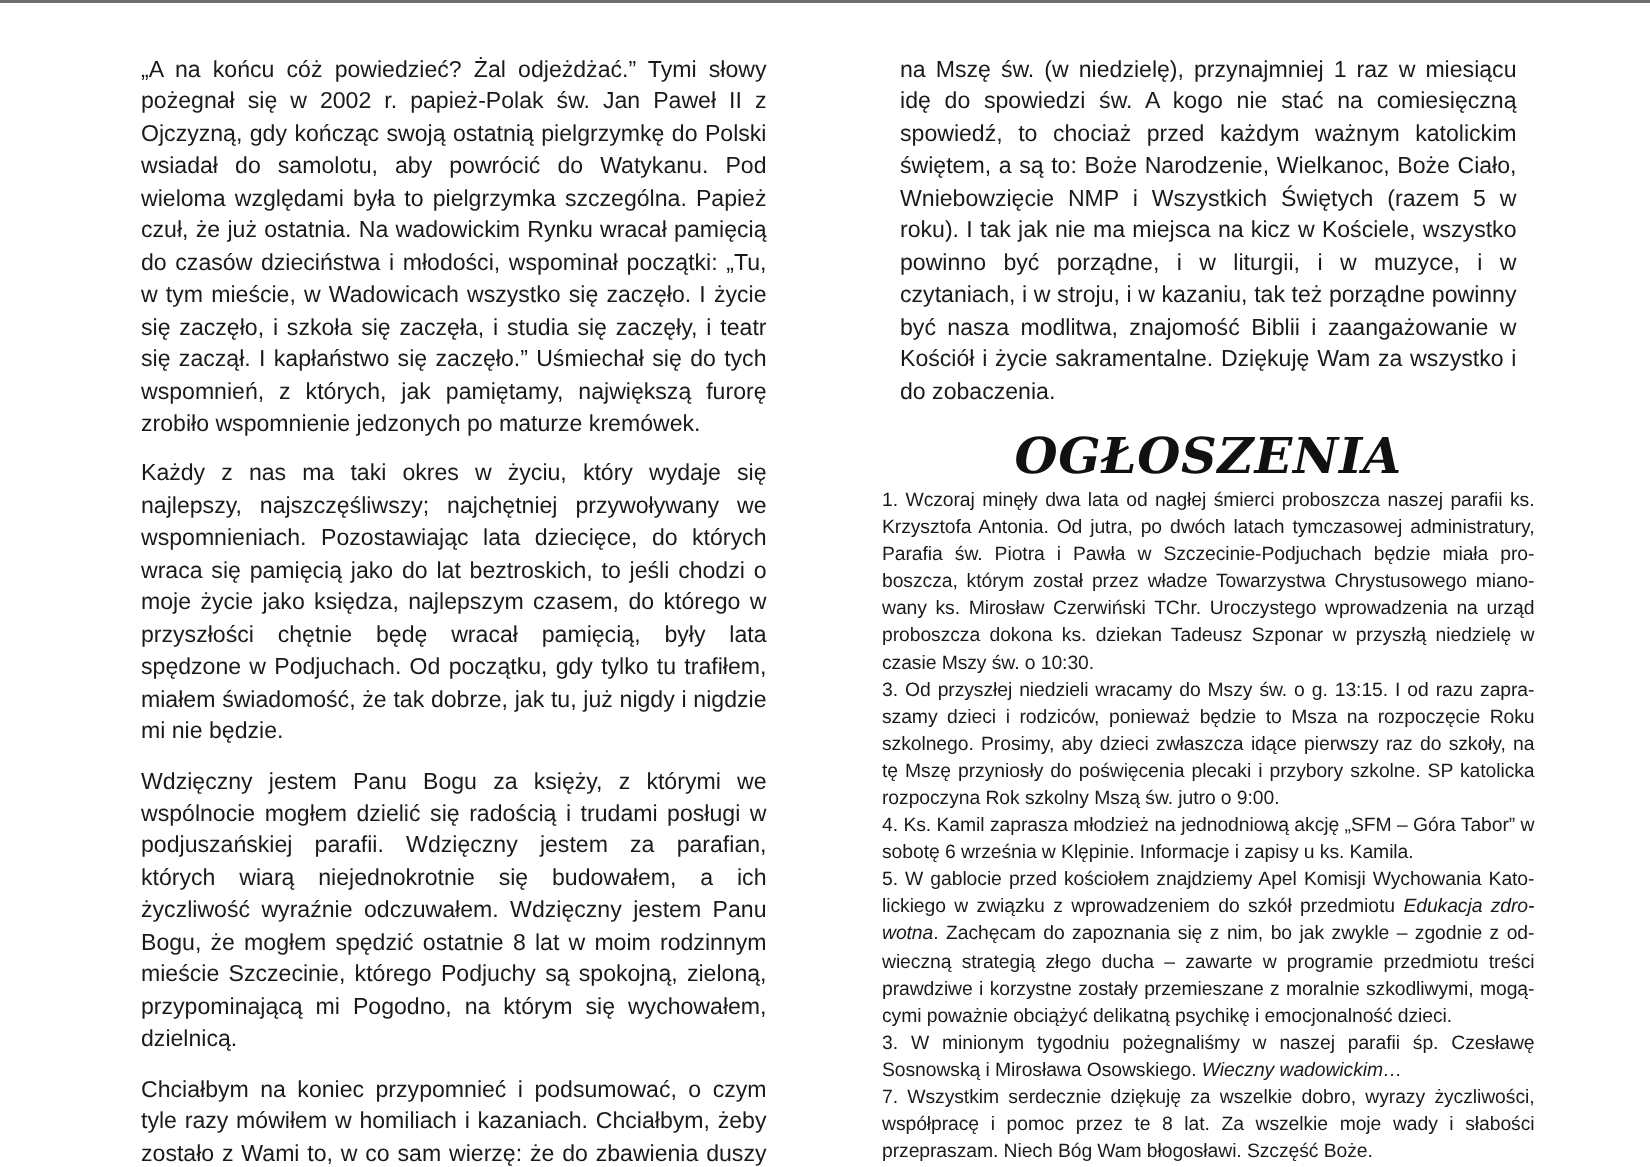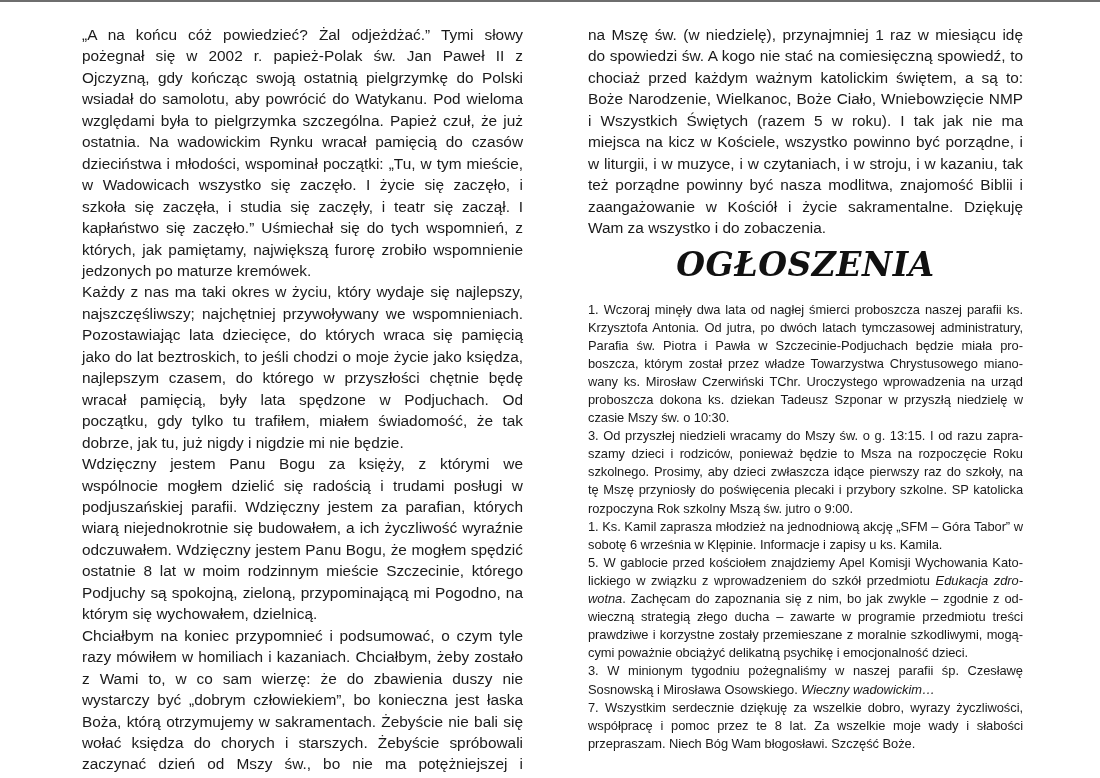--- a/index.html
+++ b/index.html
@@ -19,34 +19,34 @@
     hyphens: manual;
   }
   .col-left {
     left: 82px; width: 441px;
     font-size: 15.4px; line-height: 21.45px;
   }
   .col-right {
     left: 588px; width: 435px;
     font-size: 15.4px; line-height: 21.45px;
   }
-  .col p { margin: 0; }
+  .col p { margin: 12px; }
   .col b { font-weight: normal; }
   .announcements {
     font-size: 12.9px; line-height: 18.1px;
     letter-spacing: -0.05px;
   }
   .announcements p { margin: 0; }
   .heading {
     text-align: center;
     font-family: "DejaVu Serif", serif;
     font-style: italic; font-weight: bold;
     font-size: 33px; line-height: 40px;
     letter-spacing: 0.5px;
-    margin: 6px 0 16px 0;
+    margin: 6px 0 0 0;
     color: #111;
   }
 </style>
 </head>
 <body>
 
 <div class="top-rule"></div>
 
 <div class="col col-left">
   <p><span>„A na końcu cóż powiedzieć? Żal odjeżdżać.” Tymi słowy pożegnał się w 2002 r. papież-Polak św. Jan Paweł II z Ojczyzną, gdy kończąc swoją ostatnią pielgrzymkę do Polski wsiadał do samolotu, aby po­wrócić do Watykanu. Pod wieloma względami była to pielgrzymka szczególna. Papież czuł, że już ostatnia. Na wadowickim Rynku wra­cał pamięcią do czasów dzieciństwa i młodości, wspominał początki: „Tu, w tym mieście, w Wadowicach wszystko się zaczęło. I życie się zaczęło, i szkoła się zaczęła, i studia się zaczęły, i teatr się zaczął. I kapłaństwo się zaczęło.” Uśmiechał się do tych wspomnień, z któ­rych, jak pamiętamy, największą furorę zrobiło wspomnienie jedzo­nych po maturze kremówek.</span></p>
@@ -54,18 +54,18 @@
   <p><span>Wdzięczny jestem Panu Bogu </span><b>za księży</b><span>, z którymi we wspólnocie mogłem dzielić się radością i trudami posługi w podjuszańskiej para­fii. Wdzięczny jestem </span><b>za parafian</b><span>, których wiarą niejednokrotnie się budowałem, a ich życzliwość wyraźnie odczuwałem. Wdzięczny je­stem Panu Bogu, że mogłem spędzić ostatnie 8 lat </span><b>w moim rodzin­nym mieście Szczecinie</b><span>, którego Podjuchy są spokojną, zieloną, przypominającą mi Pogodno, na którym się wychowałem, dzielnicą.</span></p>
   <p><span>Chciałbym na koniec przypomnieć i podsumować, o czym tyle razy mówiłem w homiliach i kazaniach. Chciałbym, żeby zostało z Wami to, w co sam wierzę: że do zbawienia duszy nie wystarczy być „do­brym człowiekiem”, bo konieczna jest łaska Boża, którą otrzymujemy w </span><b>sakramentach</b><span>. Żebyście nie bali się wołać księdza do chorych i starszych. Żebyście spróbowali </span><b>zaczynać dzień od Mszy św.</b><span>, bo nie ma potężniejszej i skuteczniejszej modlitwy, niż ofiara, którą skła­da za nas Syn Boży. Że Komunia św. to nie jest coś tylko „na świę­ta”, ale pokarm, który nawet przeciętnie tylko pobożny katolik powi­nien przyjmować co tydzień. </span></p>
 </div>
 
 <div class="col col-right">
   <p><span>na Mszę św. (w niedzielę), przynajmniej 1 raz w miesiącu idę do spo­wiedzi św. A kogo nie stać na comiesięczną spowiedź, to chociaż </span><b>przed każdym ważnym katolickim świętem</b><span>, a są to: Boże Naro­dzenie, Wielkanoc, Boże Ciało, Wniebowzięcie NMP i Wszystkich Świętych (razem 5 w roku). I tak jak </span><b>nie ma miejsca na kicz</b><span> w Ko­ściele, wszystko powinno być porządne, i w liturgii, i w muzyce, i w czytaniach, i w stroju, i w kazaniu, tak też porządne powinny być na­sza modlitwa, znajomość Biblii i zaangażowanie w Kościół i życie sakramentalne. Dziękuję Wam za wszystko i do zobaczenia.</span></p>
   <div class="heading">OGŁOSZENIA</div>
   <div class="announcements">
     <p><span>1. Wczoraj minęły dwa lata od nagłej śmierci proboszcza naszej parafii ks. Krzysztofa Antonia. Od jutra, po dwóch latach tymczasowej administra­tury, Parafia św. Piotra i Pawła w Szczecinie-Podjuchach będzie miała pro­boszcza, którym został przez władze Towarzystwa Chrystusowego miano­wany ks. Mirosław Czerwiński TChr. Uroczystego wprowadzenia na urząd proboszcza dokona ks. dziekan Tadeusz Szponar w przyszłą niedzielę w czasie Mszy św. o 10:30.</span></p>
     <p><span>3. Od przyszłej niedzieli wracamy do Mszy św. o g. 13:15. I od razu zapra­szamy dzieci i rodziców, ponieważ będzie to Msza na rozpoczęcie Roku szkolnego. Prosimy, aby dzieci zwłaszcza idące pierwszy raz do szkoły, na tę Mszę przyniosły do poświęcenia plecaki i przybory szkolne. SP kato­licka rozpoczyna Rok szkolny Mszą św. jutro o 9:00.</span></p>
-    <p><span>1. Ks. Kamil zaprasza młodzież na jednodniową akcję „SFM – Góra Tabor” w sobotę 6 września w Klępinie. Informacje i zapisy u ks. Kamila.</span></p>
+    <p><span>4. Ks. Kamil zaprasza młodzież na jednodniową akcję „SFM – Góra Tabor” w sobotę 6 września w Klępinie. Informacje i zapisy u ks. Kamila.</span></p>
     <p><span>5. W gablocie przed kościołem znajdziemy Apel Komisji Wychowania Kato­lickiego w związku z wprowadzeniem do szkół przedmiotu </span><i>Edukacja zdro­wotna</i><span>. Zachęcam do zapoznania się z nim, bo jak zwykle – zgodnie z od­wieczną strategią złego ducha – zawarte w programie przedmiotu treści prawdziwe i korzystne zostały przemieszane z moralnie szkodliwymi, mogą­cymi poważnie obciążyć delikatną psychikę i emocjonalność dzieci.</span></p>
     <p><span>3. W minionym tygodniu pożegnaliśmy w naszej parafii śp. Czesławę Sosnowską i Mirosława Osowskiego. </span><i>Wieczny wadowickim…</i></p>
     <p><span>7. Wszystkim serdecznie dziękuję za wszelkie dobro, wyrazy życzliwości, współpracę i pomoc przez te 8 lat. Za wszelkie moje wady i słabości przepraszam. Niech Bóg Wam błogosławi. Szczęść Boże.</span></p>
   </div>
 </div>
 
 </body></html>

